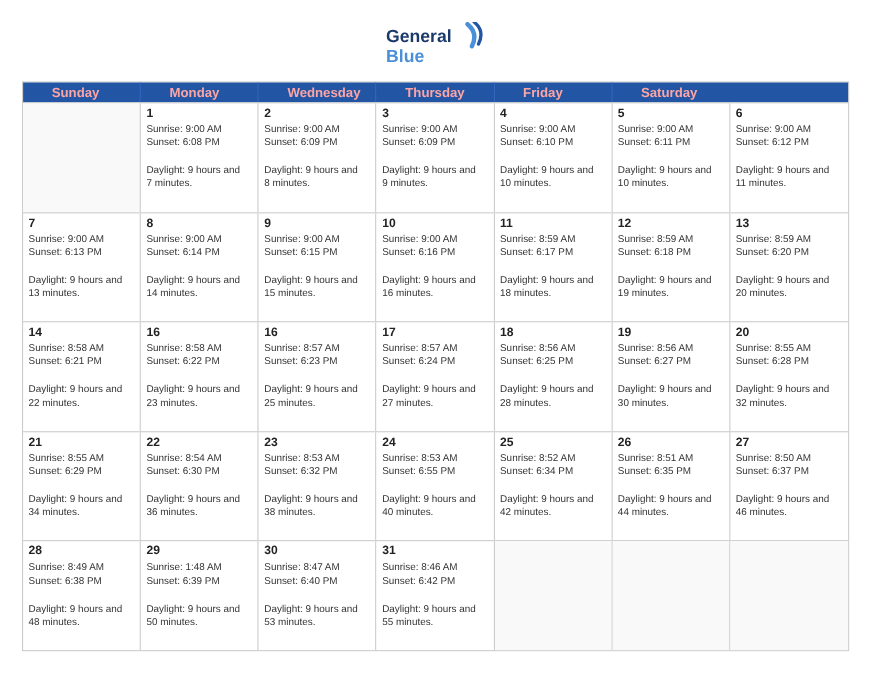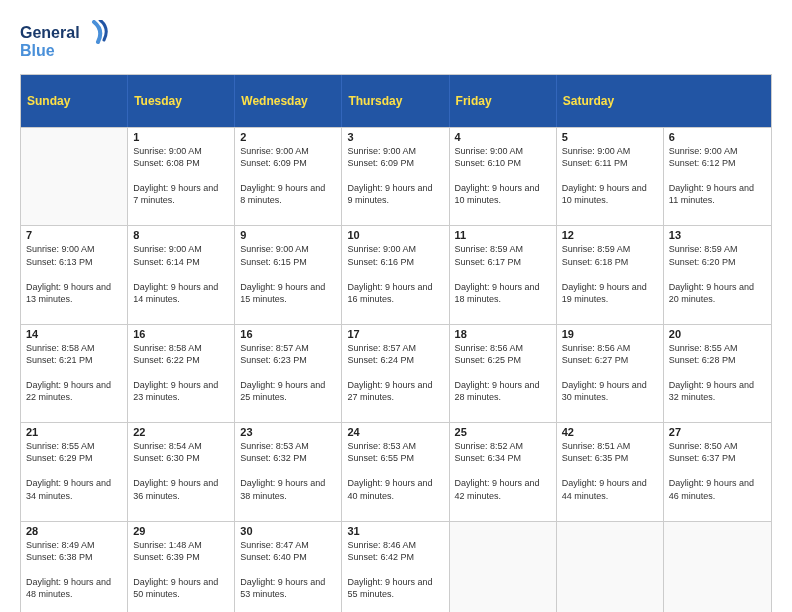--- a/index.html
+++ b/index.html
@@ -12,21 +12,21 @@
     }
     .page {
       width: 792px;
       height: 612px;
       padding: 20px;
       display: flex;
       flex-direction: column;
     }
     .header {
       display: flex;
-      justify-content: flex-start;
+      justify-content: center;
       align-items: flex-start;
       margin-bottom: 12px;
     }
     .logo {
       display: flex;
       flex-direction: column;
       align-items: flex-start;
     }
     .title-block {
       text-align: right;
@@ -46,26 +46,27 @@
       display: flex;
       flex-direction: column;
       border: 1px solid #ccc;
     }
     .cal-header-row {
       display: grid;
       grid-template-columns: repeat(7, 1fr);
       background: #2255a4;
     }
     .cal-header-cell {
-      color: #fde047;
+      color: #fca5a5;
       font-size: 12px;
       font-weight: bold;
-      padding: 19px 6px;
+      padding: 2px 6px;
       text-align: left;
       border-right: 1px solid #3366bb;
+      margin-left: 20px;
     }
     .cal-header-cell:last-child { border-right: none; }
     .cal-body {
       flex: 1;
       display: flex;
       flex-direction: column;
     }
     .cal-week {
       display: grid;
       grid-template-columns: repeat(7, 1fr);
@@ -113,21 +114,21 @@
 </div>
     <div class="title-block">
       <div class="cal-title"></div>
       <div class="cal-subtitle"></div>
     </div>
   </div>
 
   <div class="calendar">
     <div class="cal-header-row">
     <div class="cal-header-cell">Sunday</div>
-        <div class="cal-header-cell">Tuesday</div>
+        <div class="cal-header-cell">Monday</div>
         <div class="cal-header-cell">Wednesday</div>
         <div class="cal-header-cell">Thursday</div>
         <div class="cal-header-cell">Friday</div>
         <div class="cal-header-cell">Saturday</div>
       </div>
     <div class="cal-body">
     <div class="cal-week" style="min-height: 98.4px;">
           <div class="cal-cell empty"></div>
           <div class="cal-cell">
             <div class="day-num">1</div>
@@ -279,21 +280,21 @@
             <div class="cell-line">Sunset: 6:55 PM</div>
             <div class="cell-line daylight">Daylight: 9 hours and<br>40 minutes.</div>
           </div>
           <div class="cal-cell">
             <div class="day-num">25</div>
             <div class="cell-line">Sunrise: 8:52 AM</div>
             <div class="cell-line">Sunset: 6:34 PM</div>
             <div class="cell-line daylight">Daylight: 9 hours and<br>42 minutes.</div>
           </div>
           <div class="cal-cell">
-            <div class="day-num">42</div>
+            <div class="day-num">26</div>
             <div class="cell-line">Sunrise: 8:51 AM</div>
             <div class="cell-line">Sunset: 6:35 PM</div>
             <div class="cell-line daylight">Daylight: 9 hours and<br>44 minutes.</div>
           </div>
           <div class="cal-cell">
             <div class="day-num">27</div>
             <div class="cell-line">Sunrise: 8:50 AM</div>
             <div class="cell-line">Sunset: 6:37 PM</div>
             <div class="cell-line daylight">Daylight: 9 hours and<br>46 minutes.</div>
           </div>

